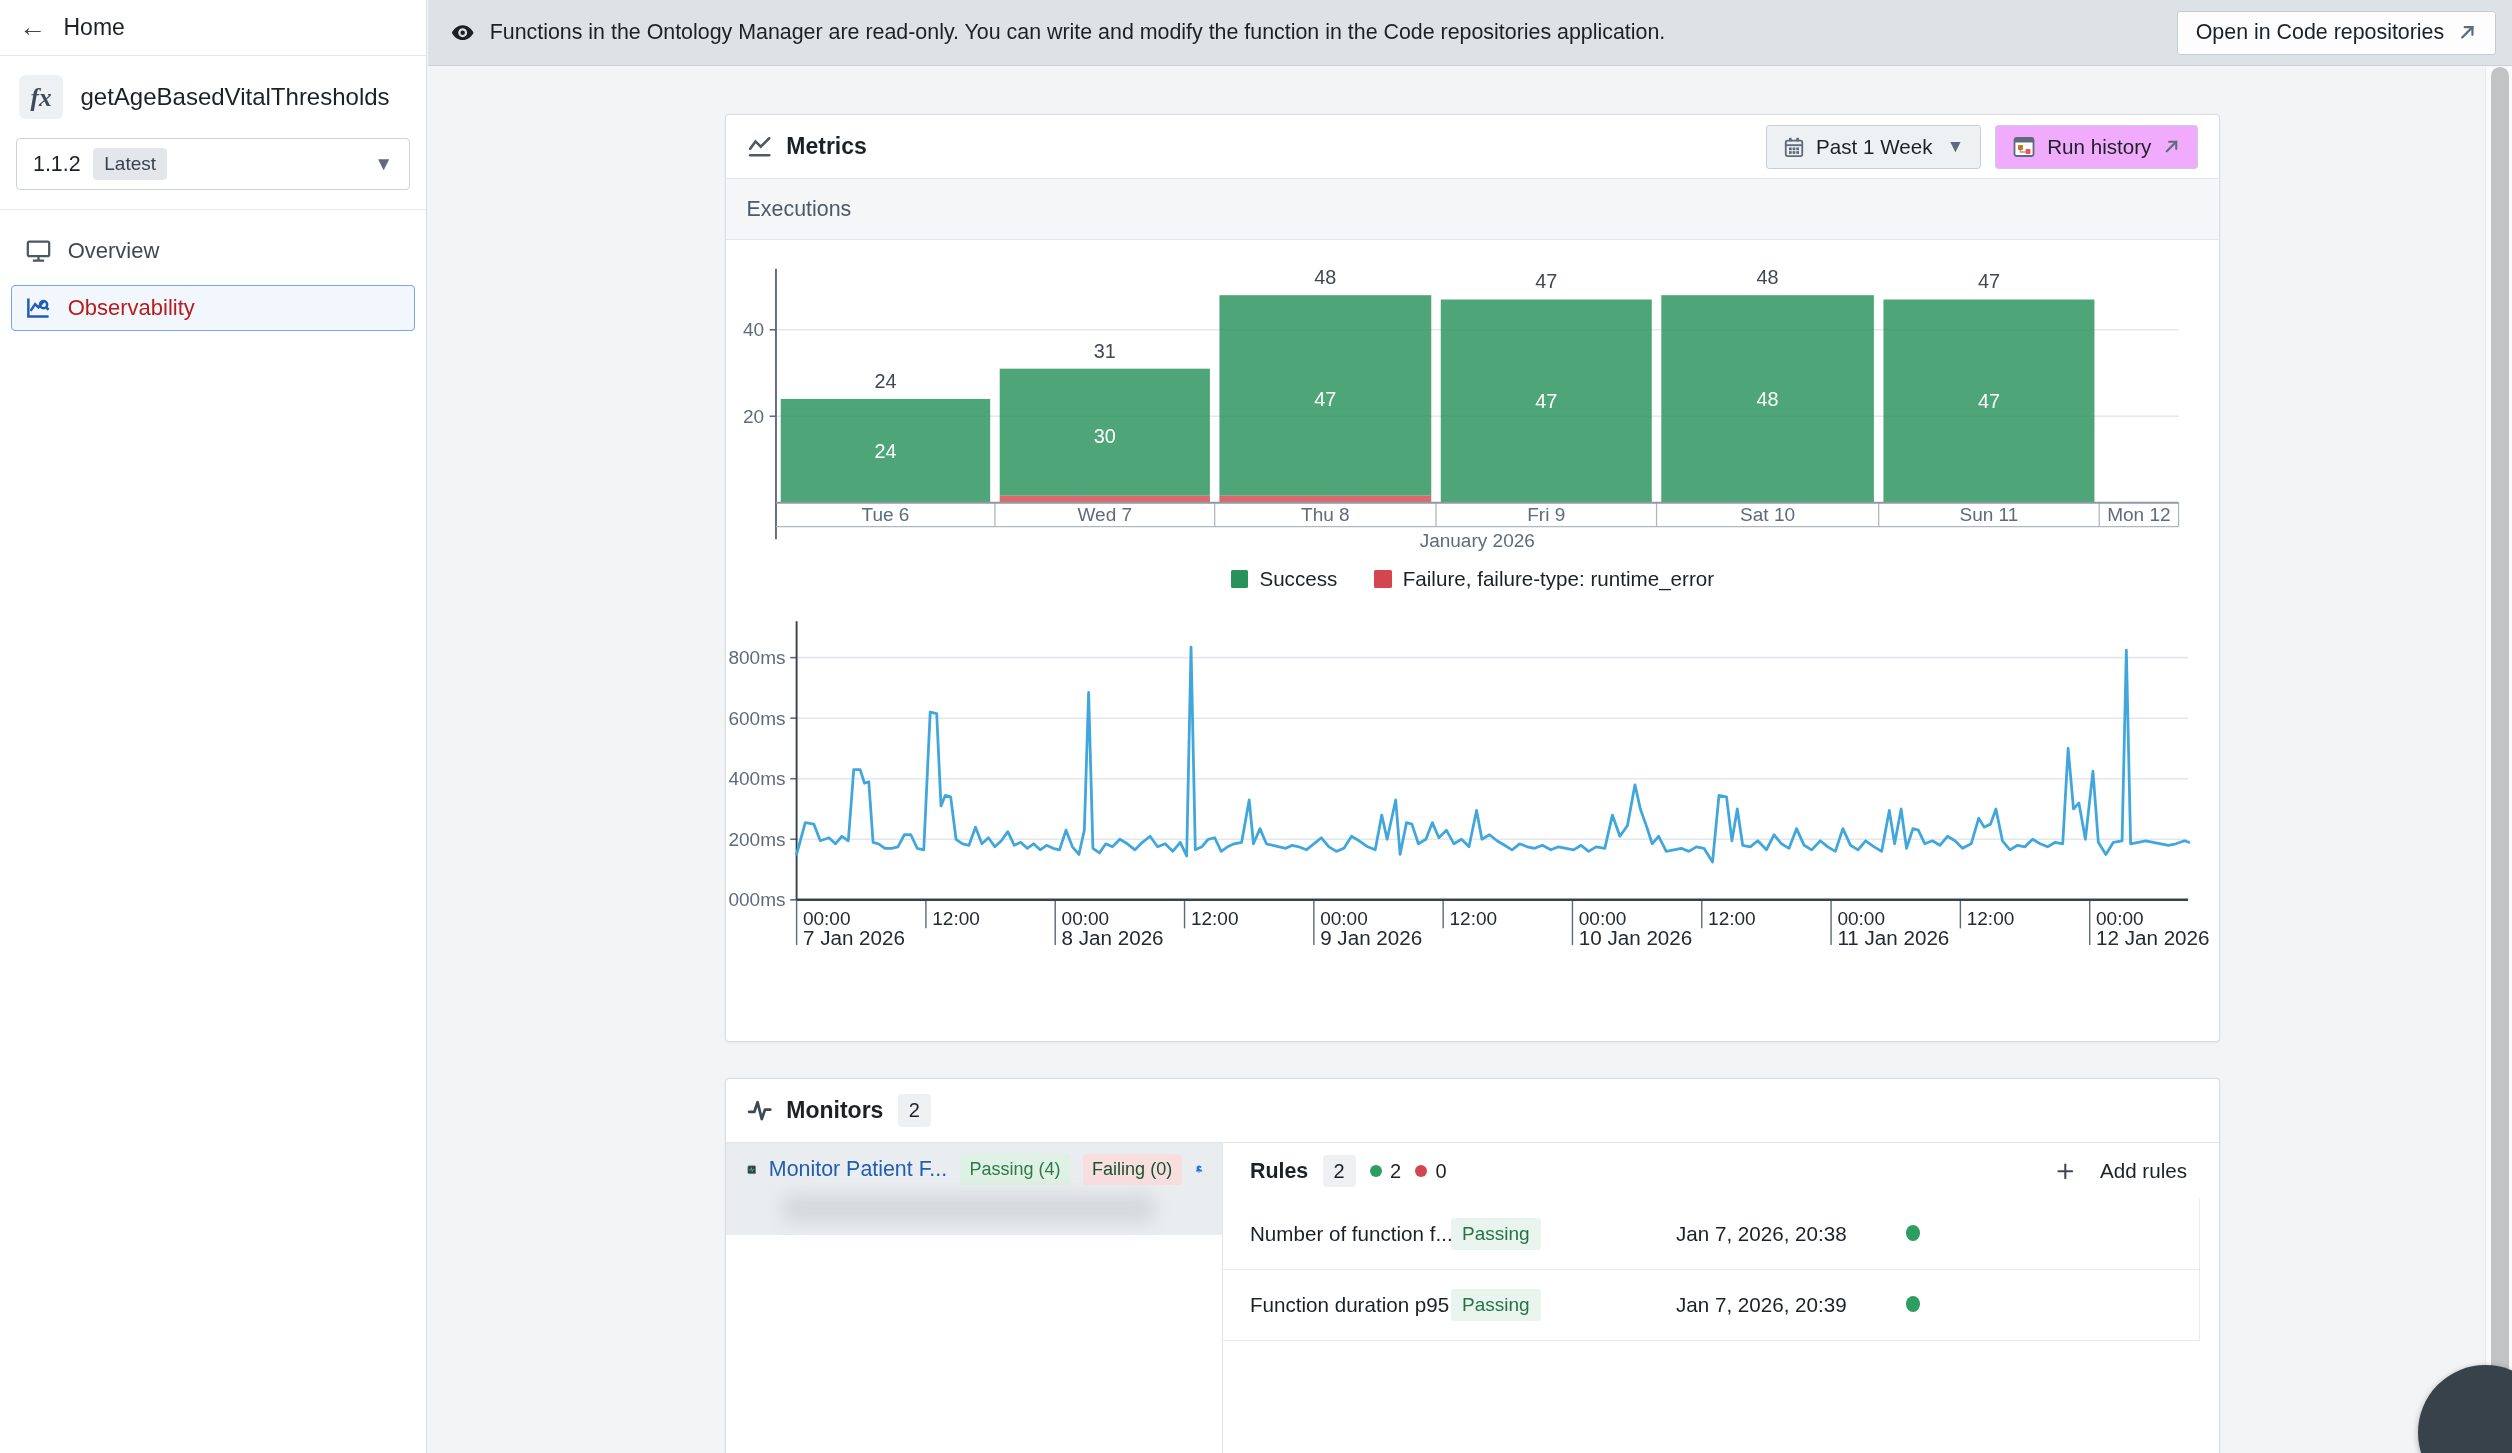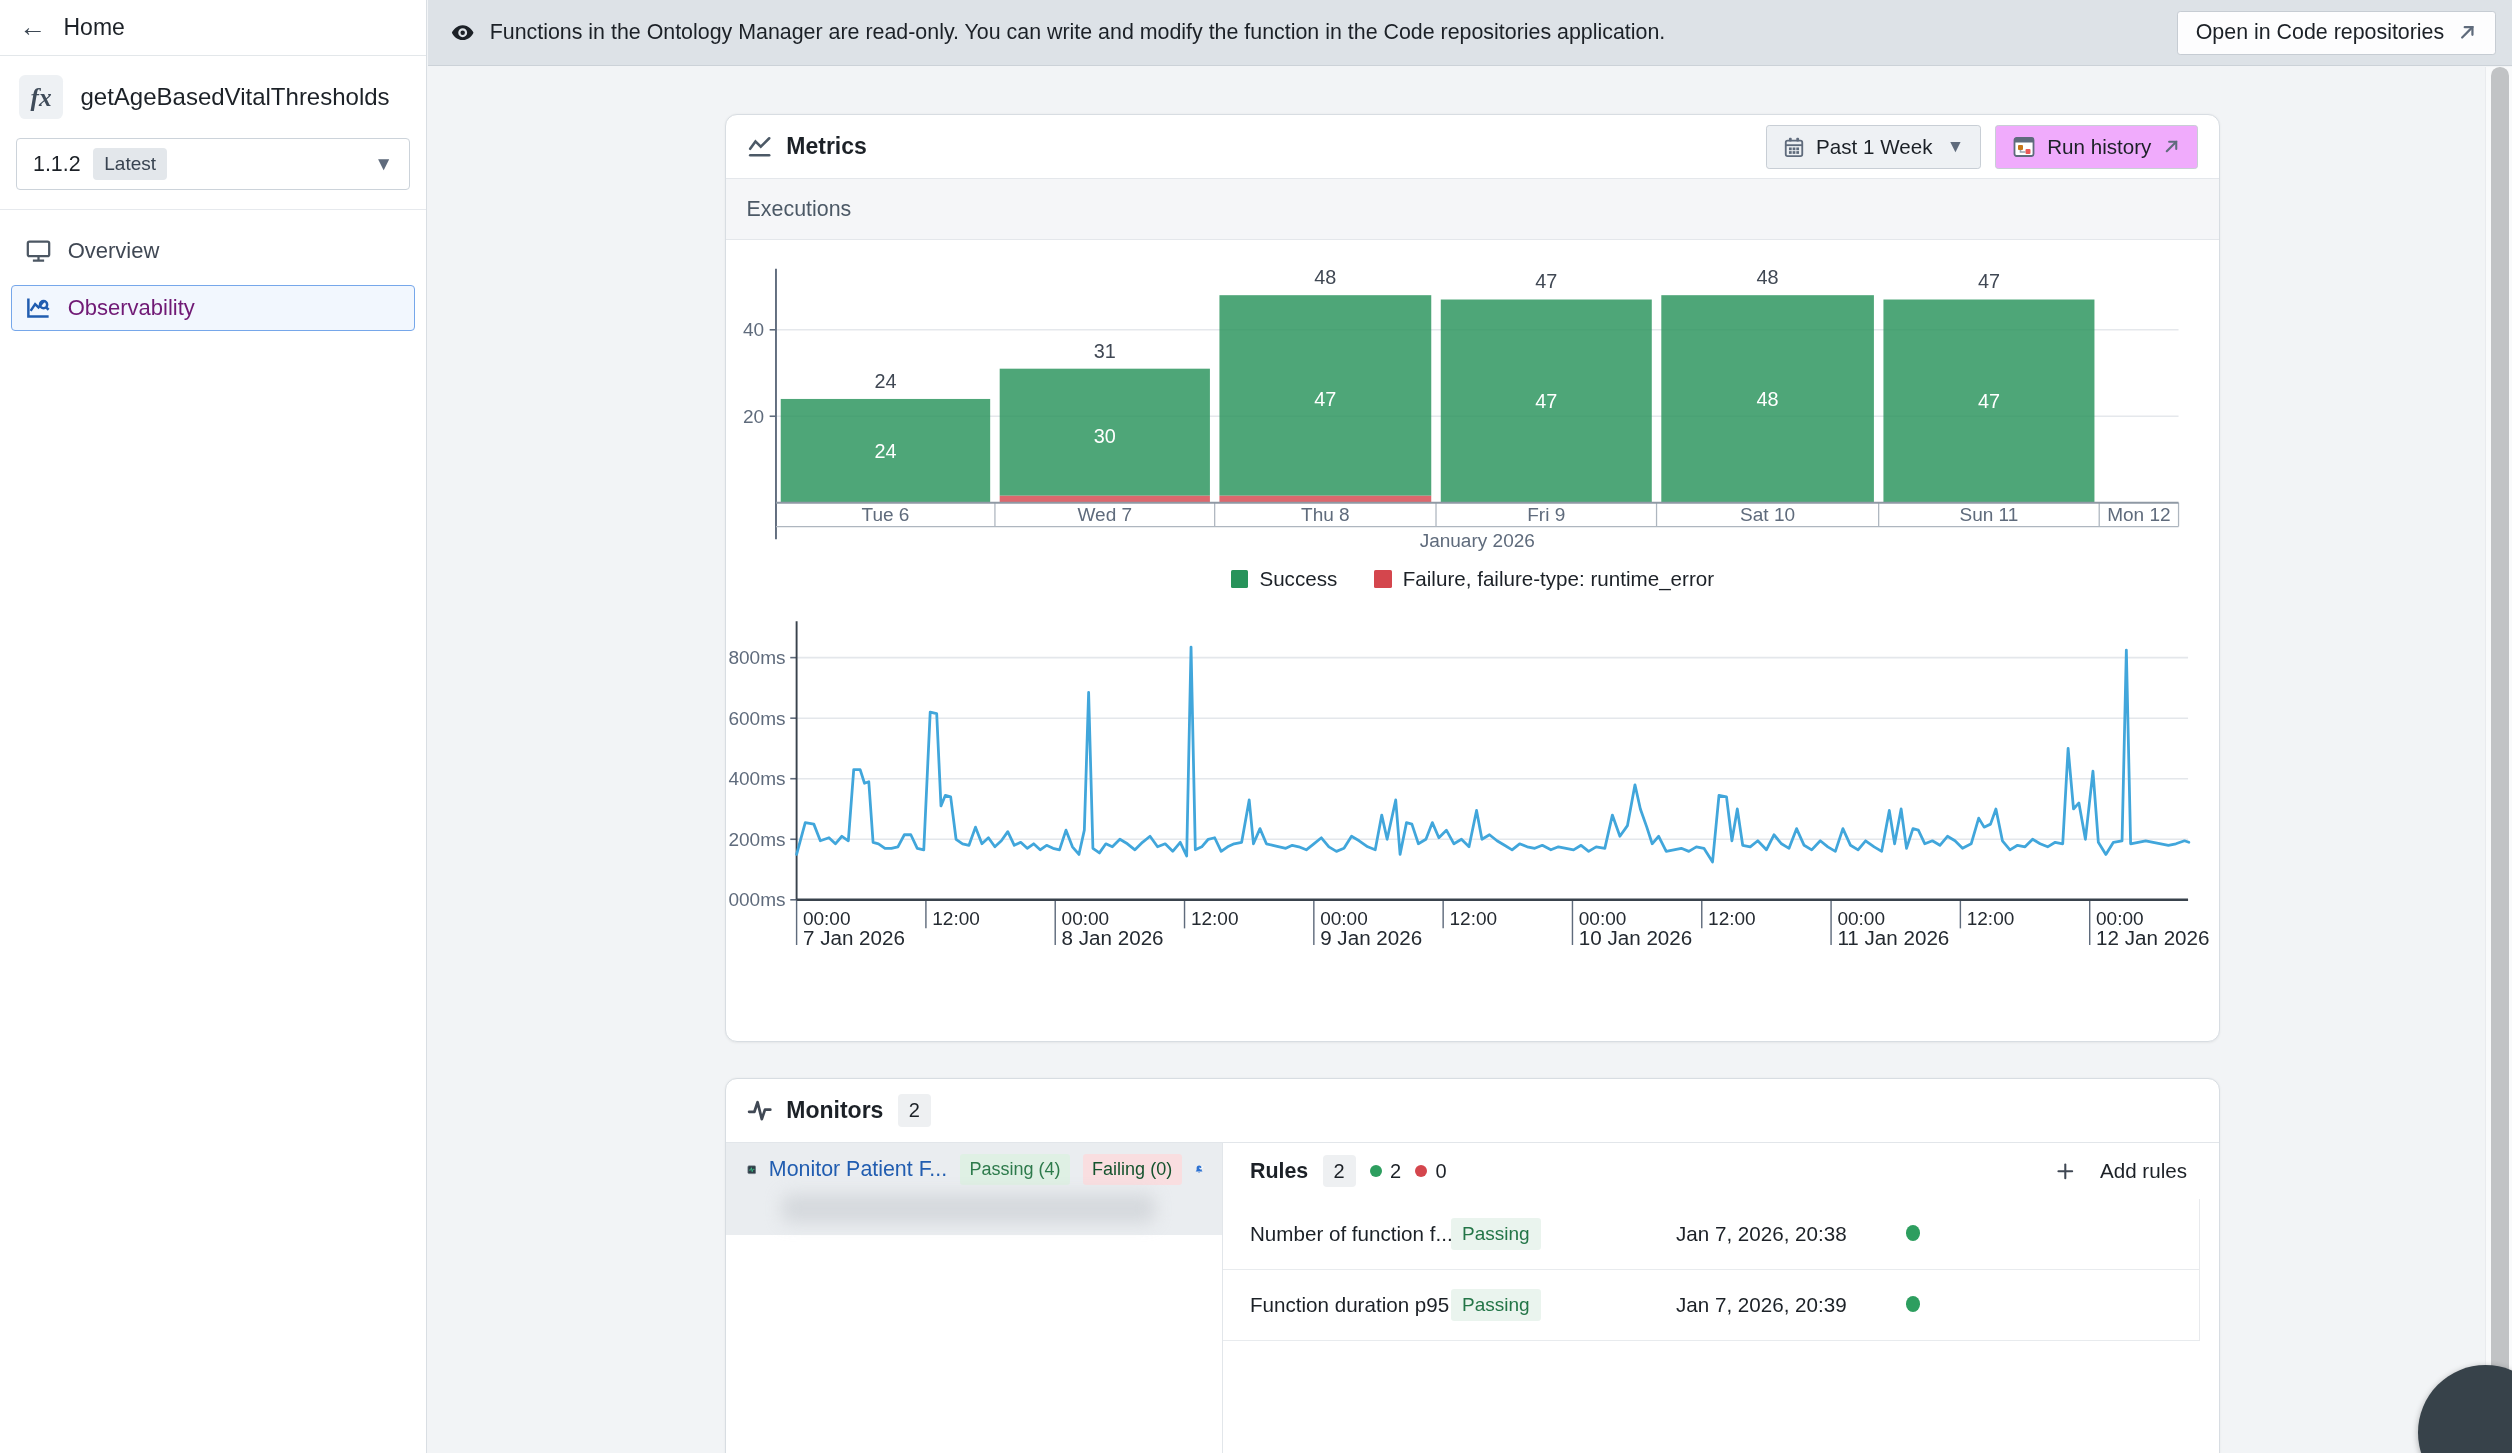--- a/index.html
+++ b/index.html
@@ -27,32 +27,32 @@
     border-radius:4px; display:flex; align-items:center; padding:0 16px; gap:12.7px;
     background:#fff; cursor:pointer; }
   .version-number { font-size:21.4px; }
   .version-tag { background:#e3e7eb; border-radius:4px; padding:4.8px 11px; font-size:19px; color:#394451; }
   .version-caret { margin-left:auto; color:#5f6b7c; font-size:19px; }
   .side-divider { border-top:0.8px solid #e6e9ed; }
   .nav { padding:17.5px 11px; display:flex; flex-direction:column; gap:11px; }
   .nav-item { height:46px; border-radius:4px; display:flex; align-items:center; gap:16px;
     padding:0 12.7px; font-size:22px; color:#404854; cursor:pointer; border:1.6px solid transparent; }
   .nav-item .nicon { width:27px; height:27px; flex:none; }
-  .nav-item.active { background:#f2f7fe; border-color:#76a7ea; color:#701a75; }
+  .nav-item.active { background:#f2f7fe; border-color:#76a7ea; color:#b91c1c; }
   
   .banner { position:absolute; left:428px; top:0; right:0; height:66px;
     background:#dde2e7; border-bottom:0.8px solid #ccd2d8;
     display:flex; align-items:center; padding:0 16px 0 22px; gap:14.3px; }
   .banner-text { font-size:21.4px; color:#1c2127; }
   .banner-btn { margin-left:auto; height:44px; background:#fdfdfe; border:0.8px solid #c6ccd3;
     border-radius:3.2px; display:flex; align-items:center; gap:12.7px; padding:0 17.5px;
     font-size:21.4px; color:#1c2127; cursor:pointer; }
   
   .panel { position:absolute; left:725px; width:1495px; background:#fff;
-    border:0.8px solid #d8dde2; border-radius:12px; box-shadow:0 0.8px 2.4px rgba(17,20,24,.06); }
+    border:0.8px solid #d8dde2; border-radius:4px; box-shadow:0 0.8px 2.4px rgba(17,20,24,.06); }
   #metrics-panel { top:114px; height:928px; }
   #monitors-panel { top:1078px; height:444px; }
   .panel-header { height:63px; display:flex; align-items:center; padding:0 20.6px; }
   .panel-title-group { display:flex; align-items:center; gap:14.3px; }
   .panel-title { font-size:23px; font-weight:bold; color:#1c2127; }
   .hdr-actions { margin-left:auto; display:flex; gap:14.3px; }
   .btn { height:44px; border:0.8px solid #c8ced5; border-radius:3.2px; background:#f0abfc;
     display:flex; align-items:center; gap:11px; padding:0 16px; font-size:20.6px;
     color:#1c2127; cursor:pointer; }
   .btn.gray { background:#eef1f4; }

